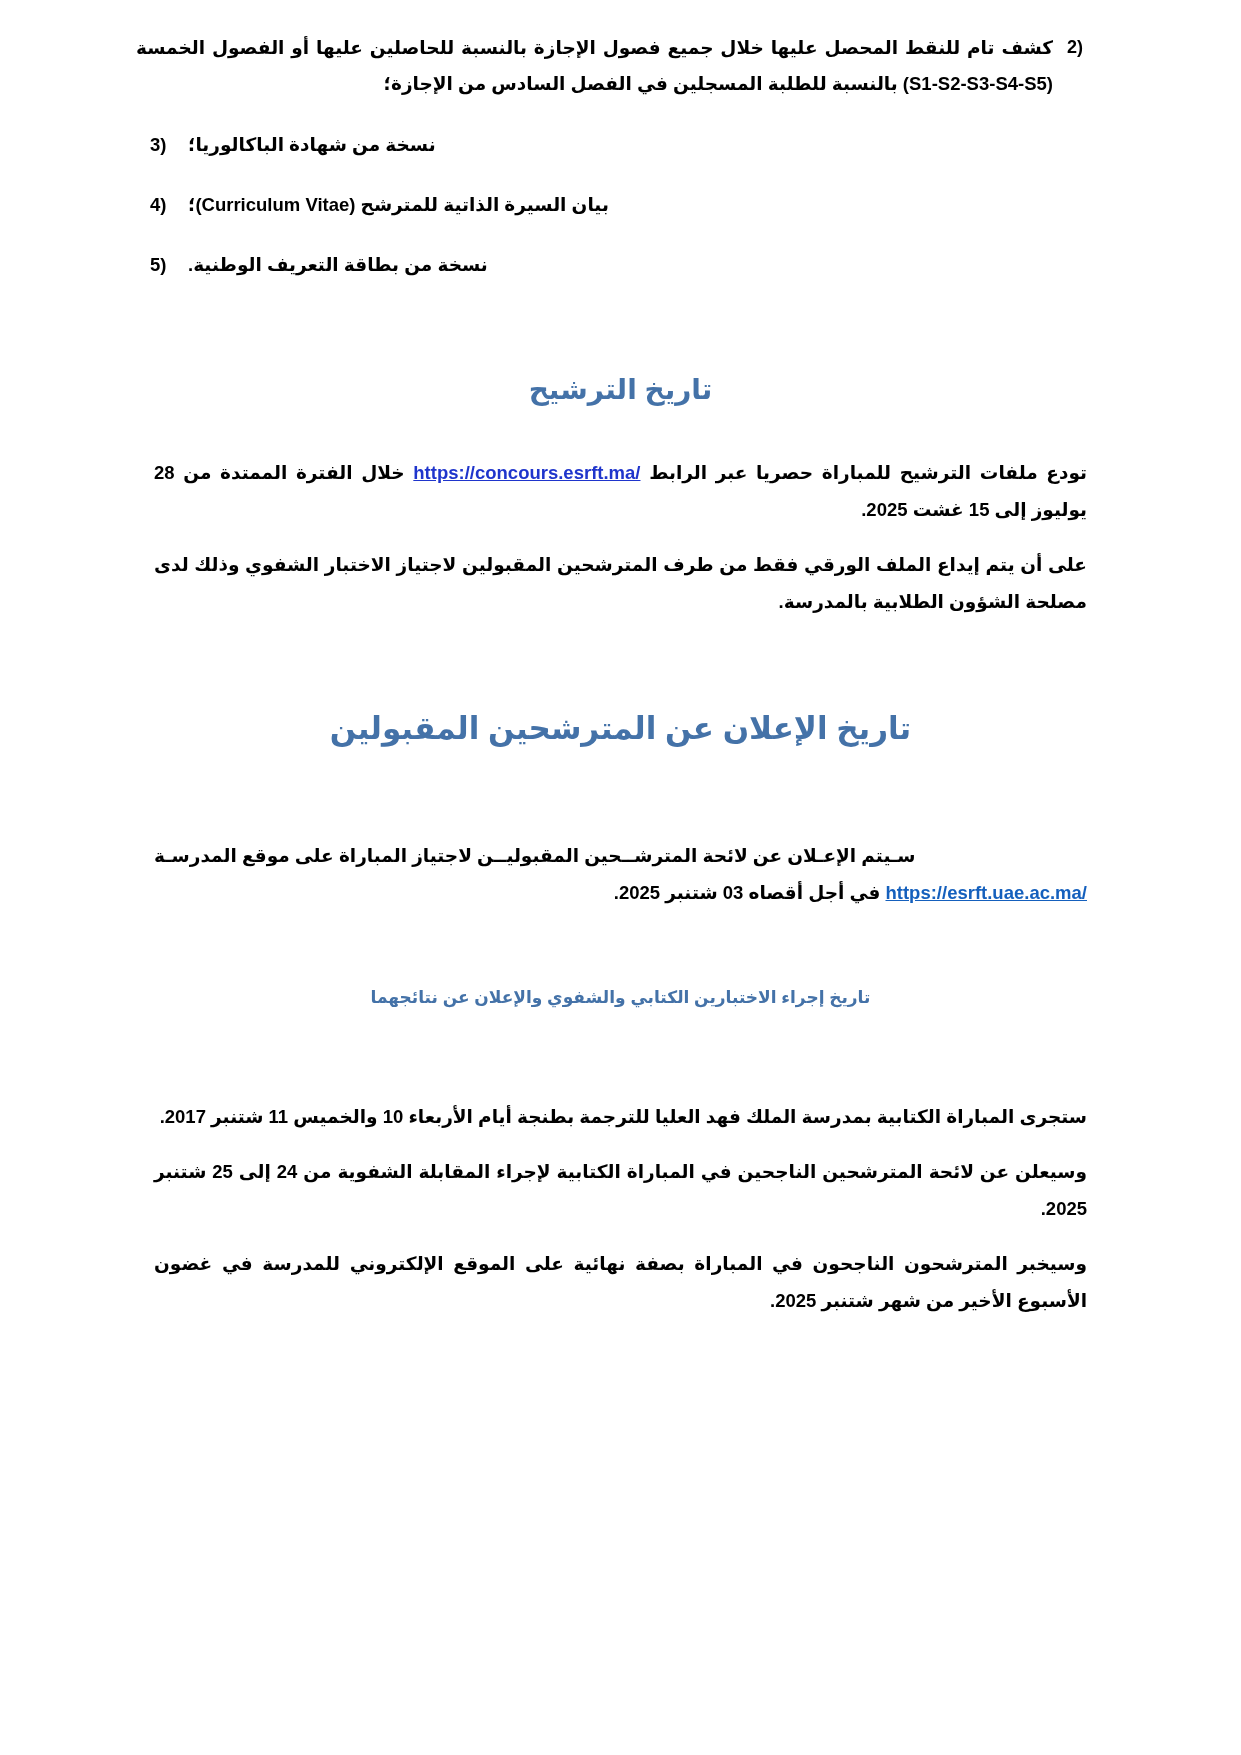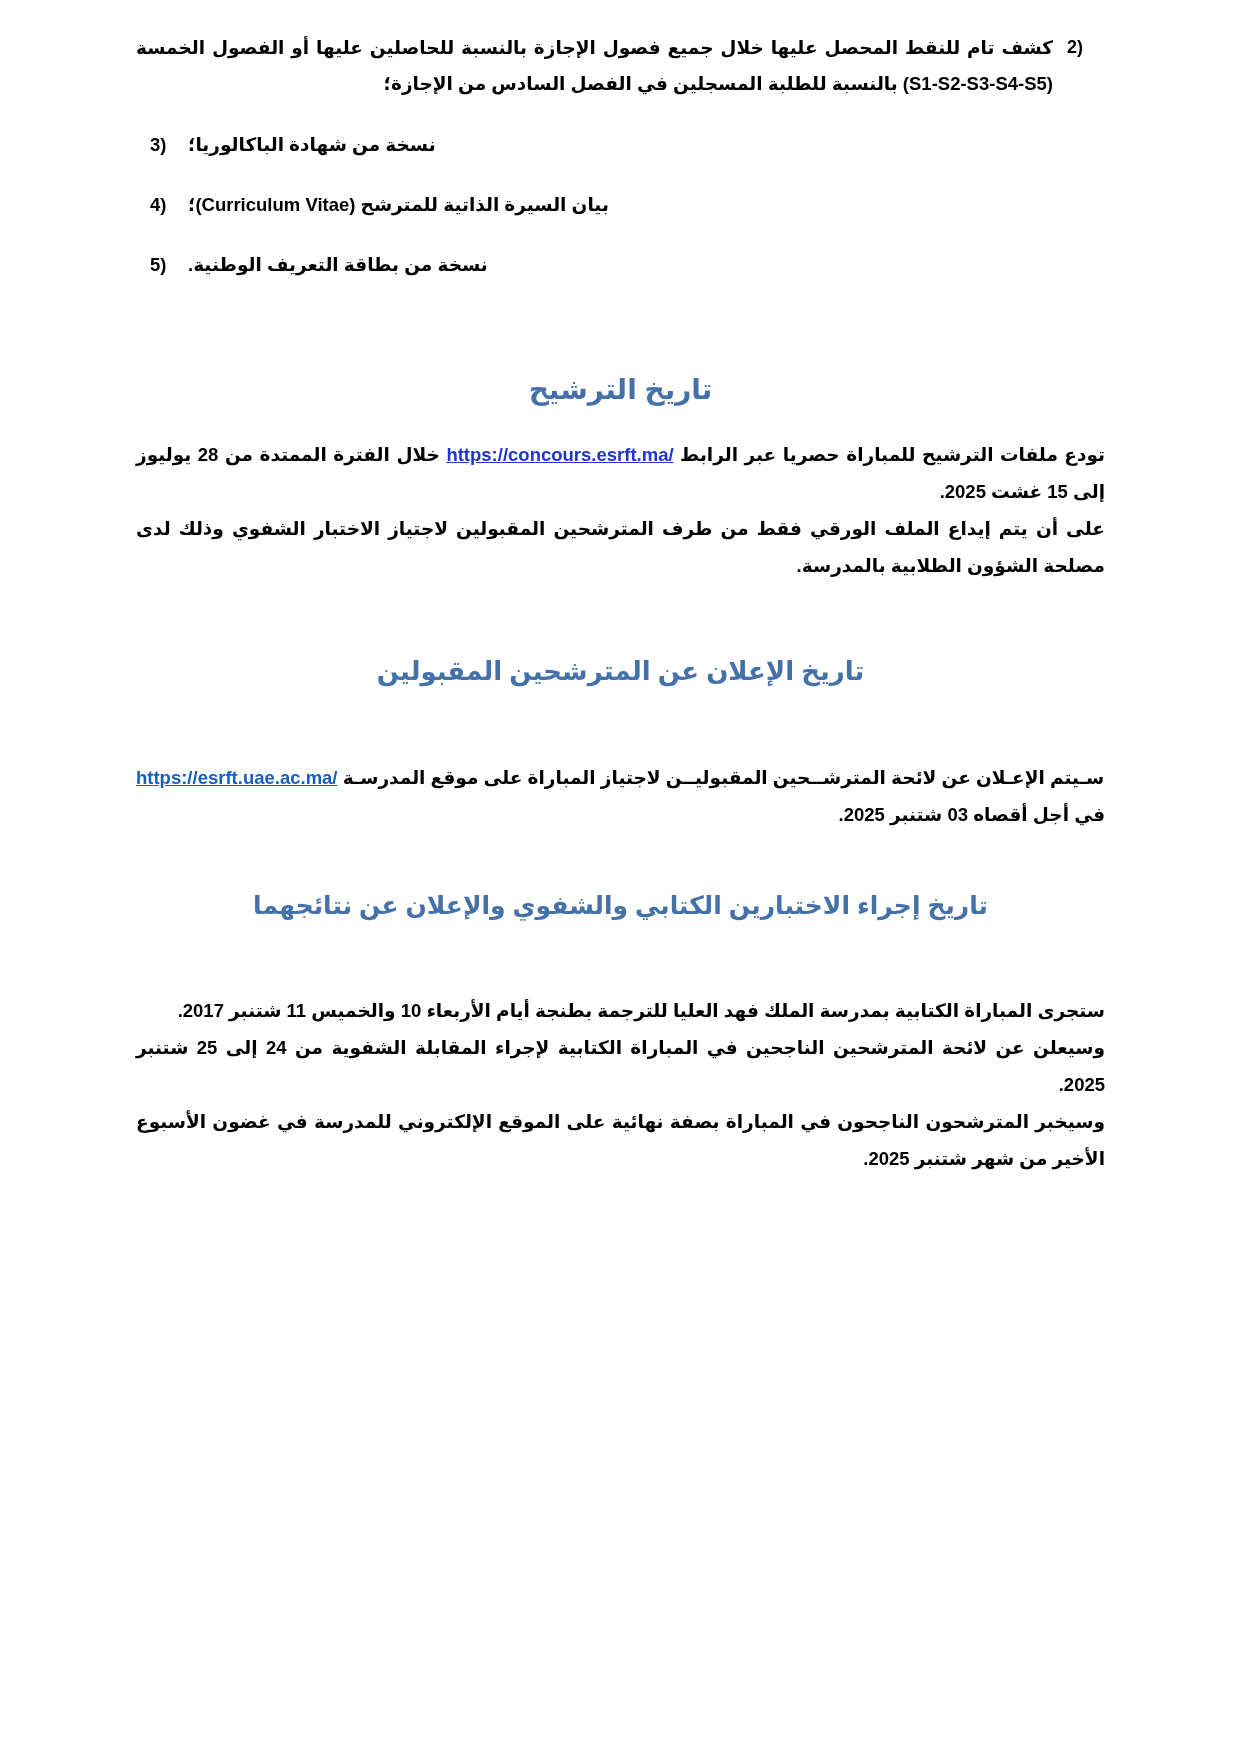--- a/index.html
+++ b/index.html
@@ -82,32 +82,32 @@
 
   
   .section-heading {
     text-align: center;
     color: #4472A8;
     font-weight: bold;
     font-size: 24px;
     direction: rtl;
   }
   .heading-1 { margin: 46px 0 0 0; font-size: 28px; }
-  .heading-2 { margin: 0; font-size: 26px; }
-  .heading-3 { margin: 0; font-size: 25px; }
+  .heading-2 { margin: 0; font-size: 31px; }
+  .heading-3 { margin: 0; font-size: 17px; }
 
   
   .para {
     direction: rtl;
     font-size: 18.5px;
     font-weight: bold;
     line-height: 2.0;
     text-align: justify;
     text-align-last: right;
-    margin: 0;
+    margin: 18px;
   }
   .para.rightal { text-align: left; }
 
   a.doclink, .doclink {
     color: #1F35CC;
     text-decoration: underline;
     font-weight: bold;
     direction: ltr;
     unicode-bidi: isolate;
   }

